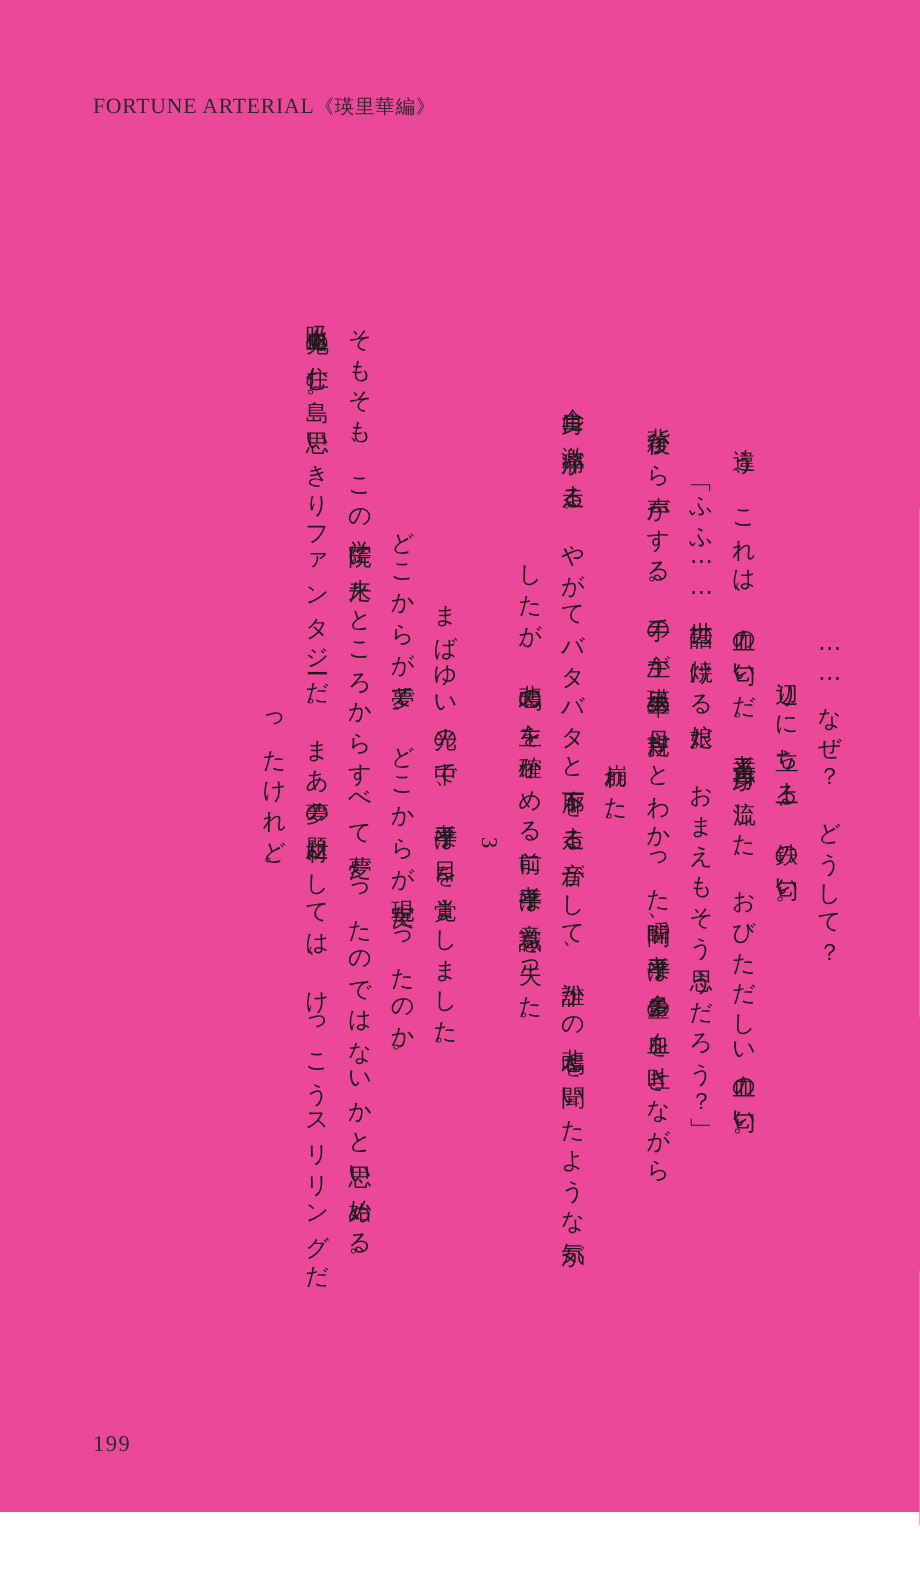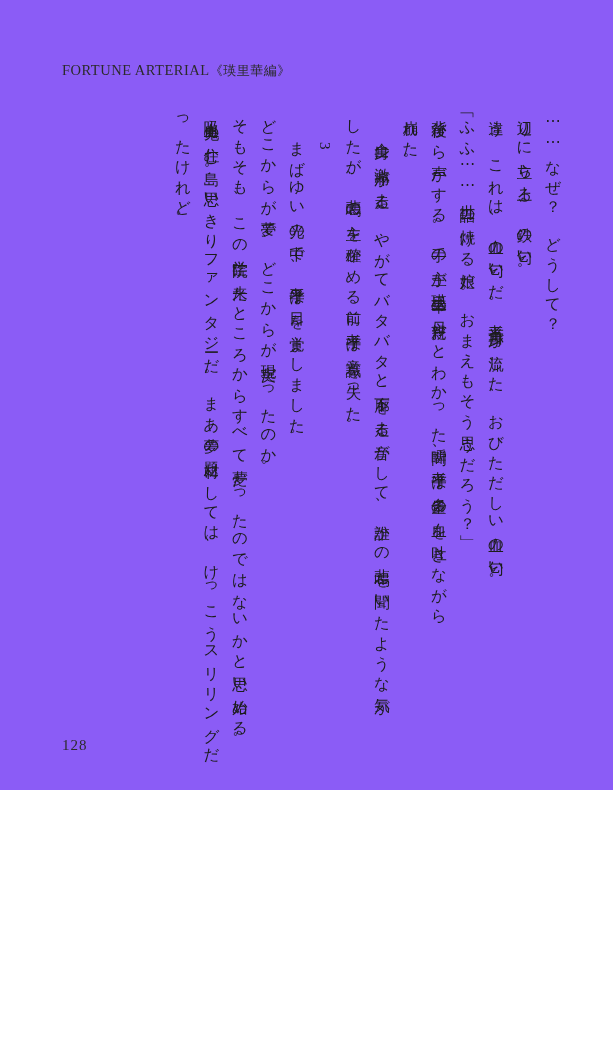--- a/index.html
+++ b/index.html
@@ -10,22 +10,23 @@
     width: 613px;
     height: 1050px;
     background: #ffffff;
     font-family: "Liberation Serif", serif;
     color: #111;
     overflow: hidden;
   }
   .page {
     position: relative;
     width: 613px;
-    height: 790px;
-    background: #8b5cf6;
+    height: 1008px;
+    background: #ec4899;
+    text-align: center;
   }
   
   .running-head {
     position: absolute;
     top: 62px;
     left: 62px;
     font-family: "Liberation Serif", serif;
     font-size: 14.5px;
     letter-spacing: 0.5px;
     color: #2b2b2b;
@@ -110,15 +111,15 @@
       <div class="vcol indent1">全身に激痛が走る。やがてバタバタと廊下を走る音がして、誰かの悲鳴を聞いたような気が</div>
       <div class="vcol">崩れた。</div>
       <div class="vcol">背後から声がする。手の主が瑛里華の母親だとわかった瞬間、孝平は多量の血を吐きながら</div>
       <div class="vcol">「ふふ……世話の焼ける娘だ。おまえもそう思うだろう？」</div>
       <div class="vcol">違う、これは、血の匂いだ。孝平自身が流した、おびただしい血の匂い。</div>
       <div class="vcol">辺りに立ち上る、鉄の匂い。</div>
       <div class="vcol">……なぜ？　どうして？</div>
     </div>
   </div>
 
-  <div class="folio">128</div>
+  <div class="folio">199</div>
 
 </div>
 
 </body></html>

